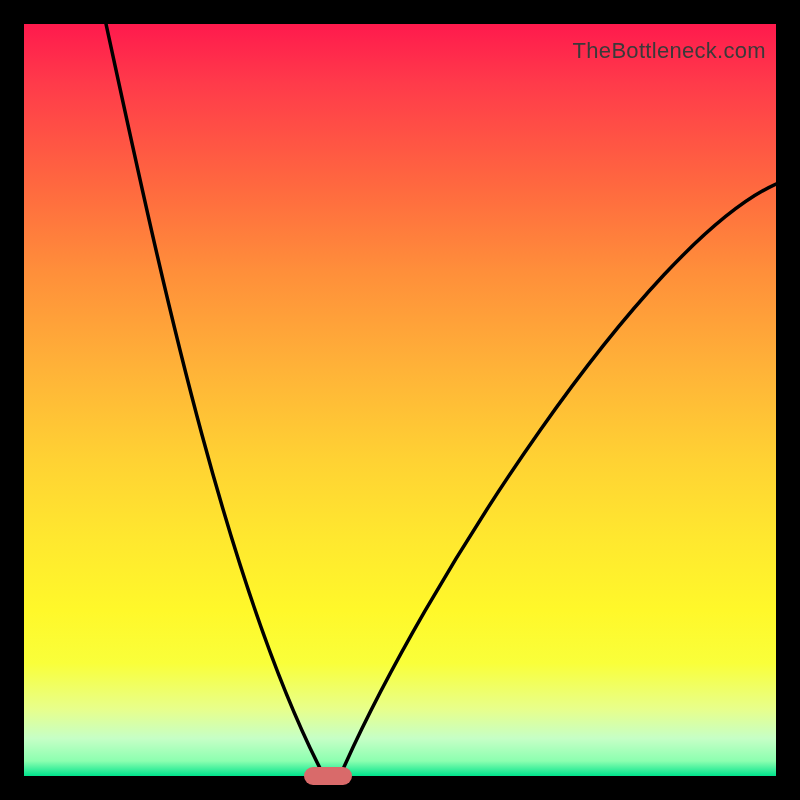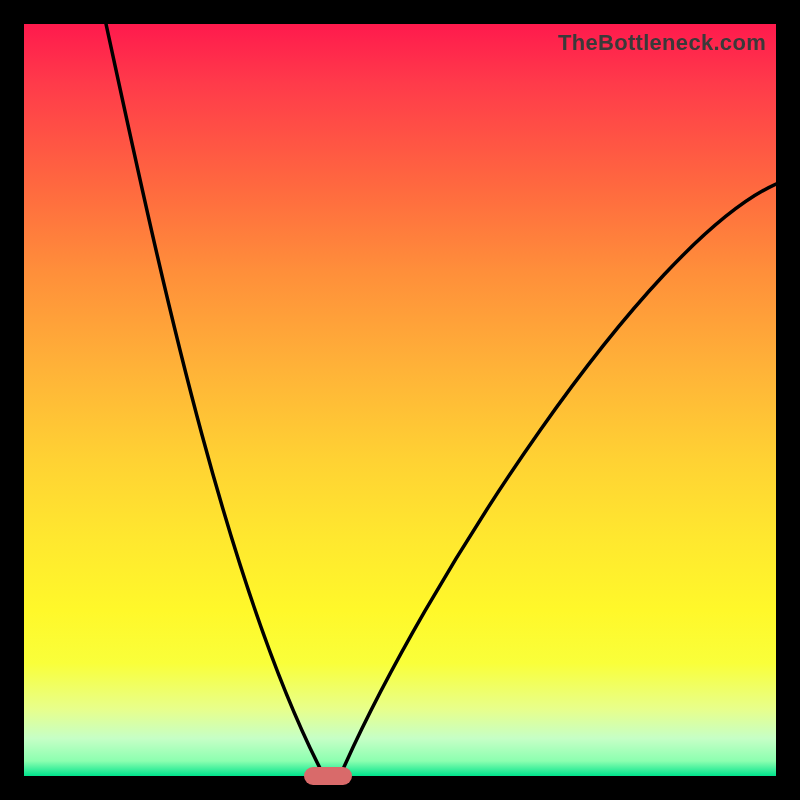--- a/index.html
+++ b/index.html
@@ -29,24 +29,24 @@
       #fff82a 78%,
       #f9ff3a 85%,
       #e8ff8a 91%,
       #c6ffc6 95%,
       #8cffb0 98%,
       #00e38c 100%
     );
   }
   .watermark {
     position: absolute;
-    top: 6px;
+    top: 14px;
     right: 10px;
     font-size: 22px;
-    font-weight: 700;
+    font-weight: 400;
     color: #3a3a3a;
     letter-spacing: 0.3px;
     font-family: Arial, Helvetica, sans-serif;
   }
   svg.curves {
     position: absolute;
     left: 0;
     top: 0;
     width: 752px;
     height: 752px;

